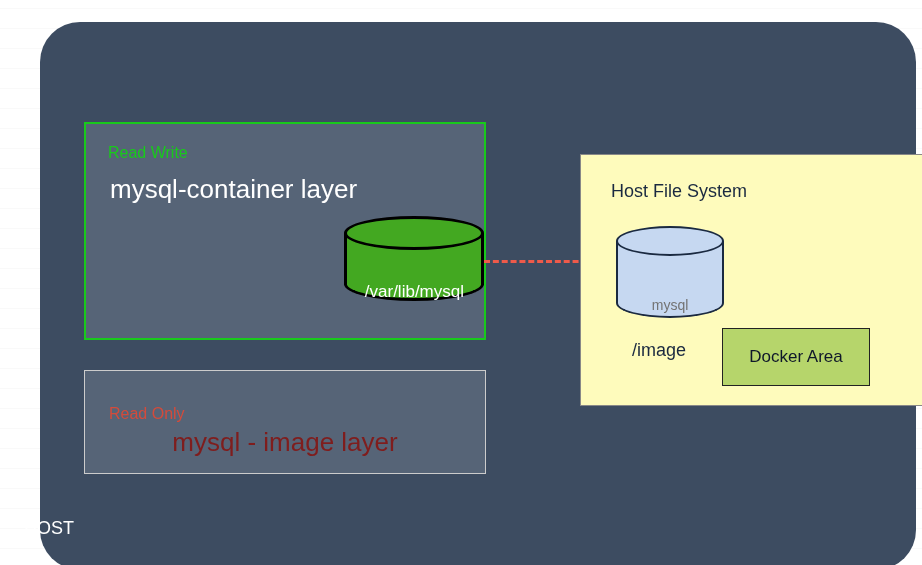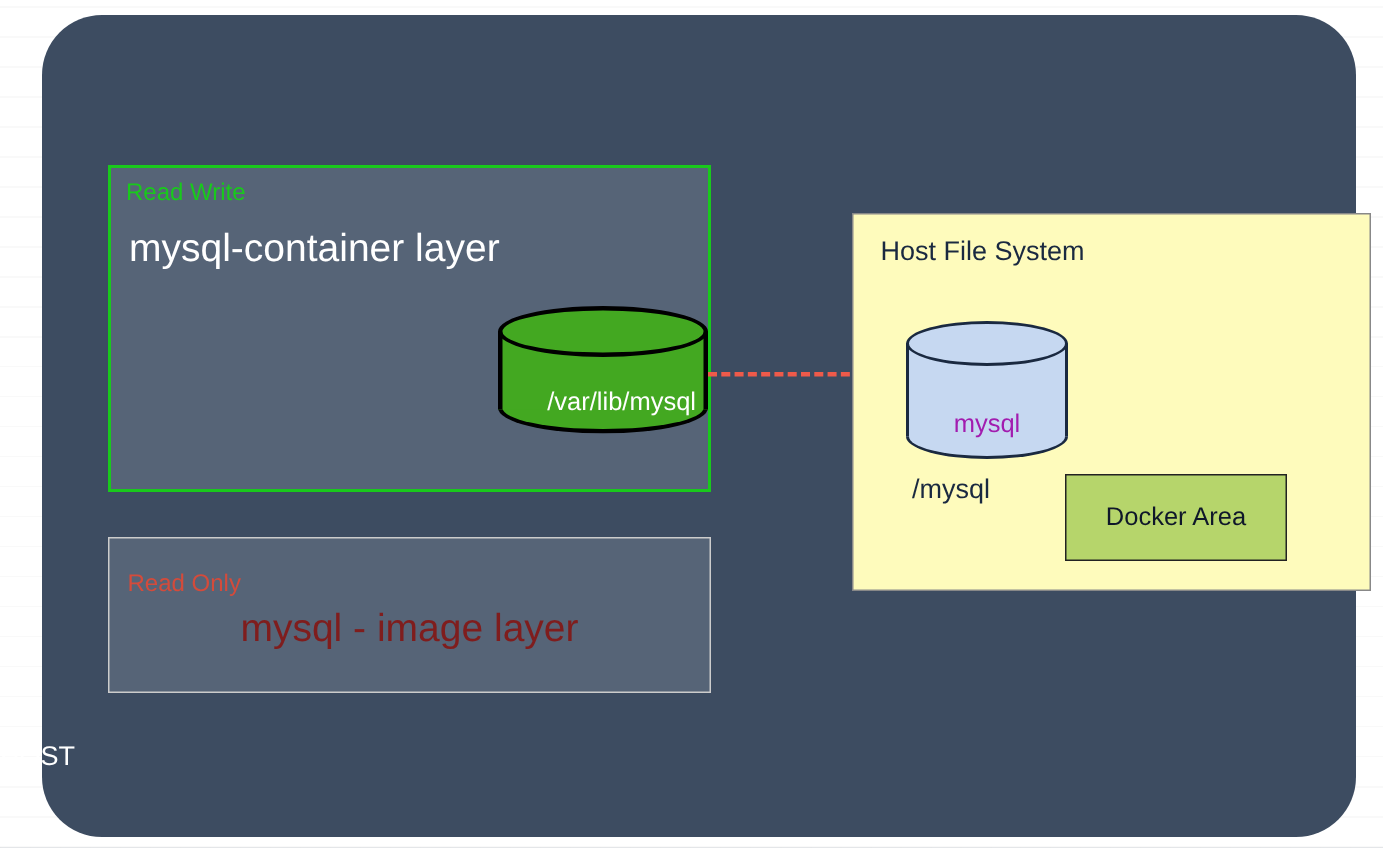--- a/index.html
+++ b/index.html
@@ -1,15 +1,15 @@
 <!DOCTYPE html>
 <html><head>
   <meta charset="utf-8">
   <style>
-    * { margin: 0; padding: 0; box-sizing: border-box; }
+    * { margin: 0; padding: 12px; box-sizing: border-box; }
     body {
       width: 922px;
       height: 565px;
       background: repeating-linear-gradient(0deg, #f9f9f9, #f9f9f9 1px, #fff 1px, #fff 20px),
                   repeating-linear-gradient(90deg, #f9f9f9, #f9f9f9 1px, #fff 1px, #fff 20px);
       font-family: Arial, Helvetica, sans-serif;
       position: relative;
     }
     .host-box {
       position: absolute;
@@ -167,22 +167,22 @@
       background: #c6d8f1;
       border-left: 2px solid #1a2940;
       border-right: 2px solid #1a2940;
     }
     .blue-cyl-label {
       position: absolute;
       left: 604px;
       top: 273px;
       width: 108px;
       text-align: center;
-      color: #a21caf;
-      font-size: 17px;
+      color: #737373;
+      font-size: 14px;
       z-index: 10;
     }
     .data-label {
       position: absolute;
       left: 608px;
       top: 316px;
       color: #1a2940;
       font-size: 18px;
     }
     .docker-area {
@@ -246,17 +246,17 @@
 <div class="hfs-box">
   <div class="hfs-title">Host File System</div>
 </div>
 
 <div class="cylinder blue-cyl">
   <div class="bottom"></div>
   <div class="body"></div>
   <div class="top"></div>
 </div>
 <div class="blue-cyl-label">mysql</div>
-<div class="data-label">/mysql</div>
+<div class="data-label">/image</div>
 
 <div class="docker-area">
   <span>Docker Area</span>
 </div>
 
 </body></html>

